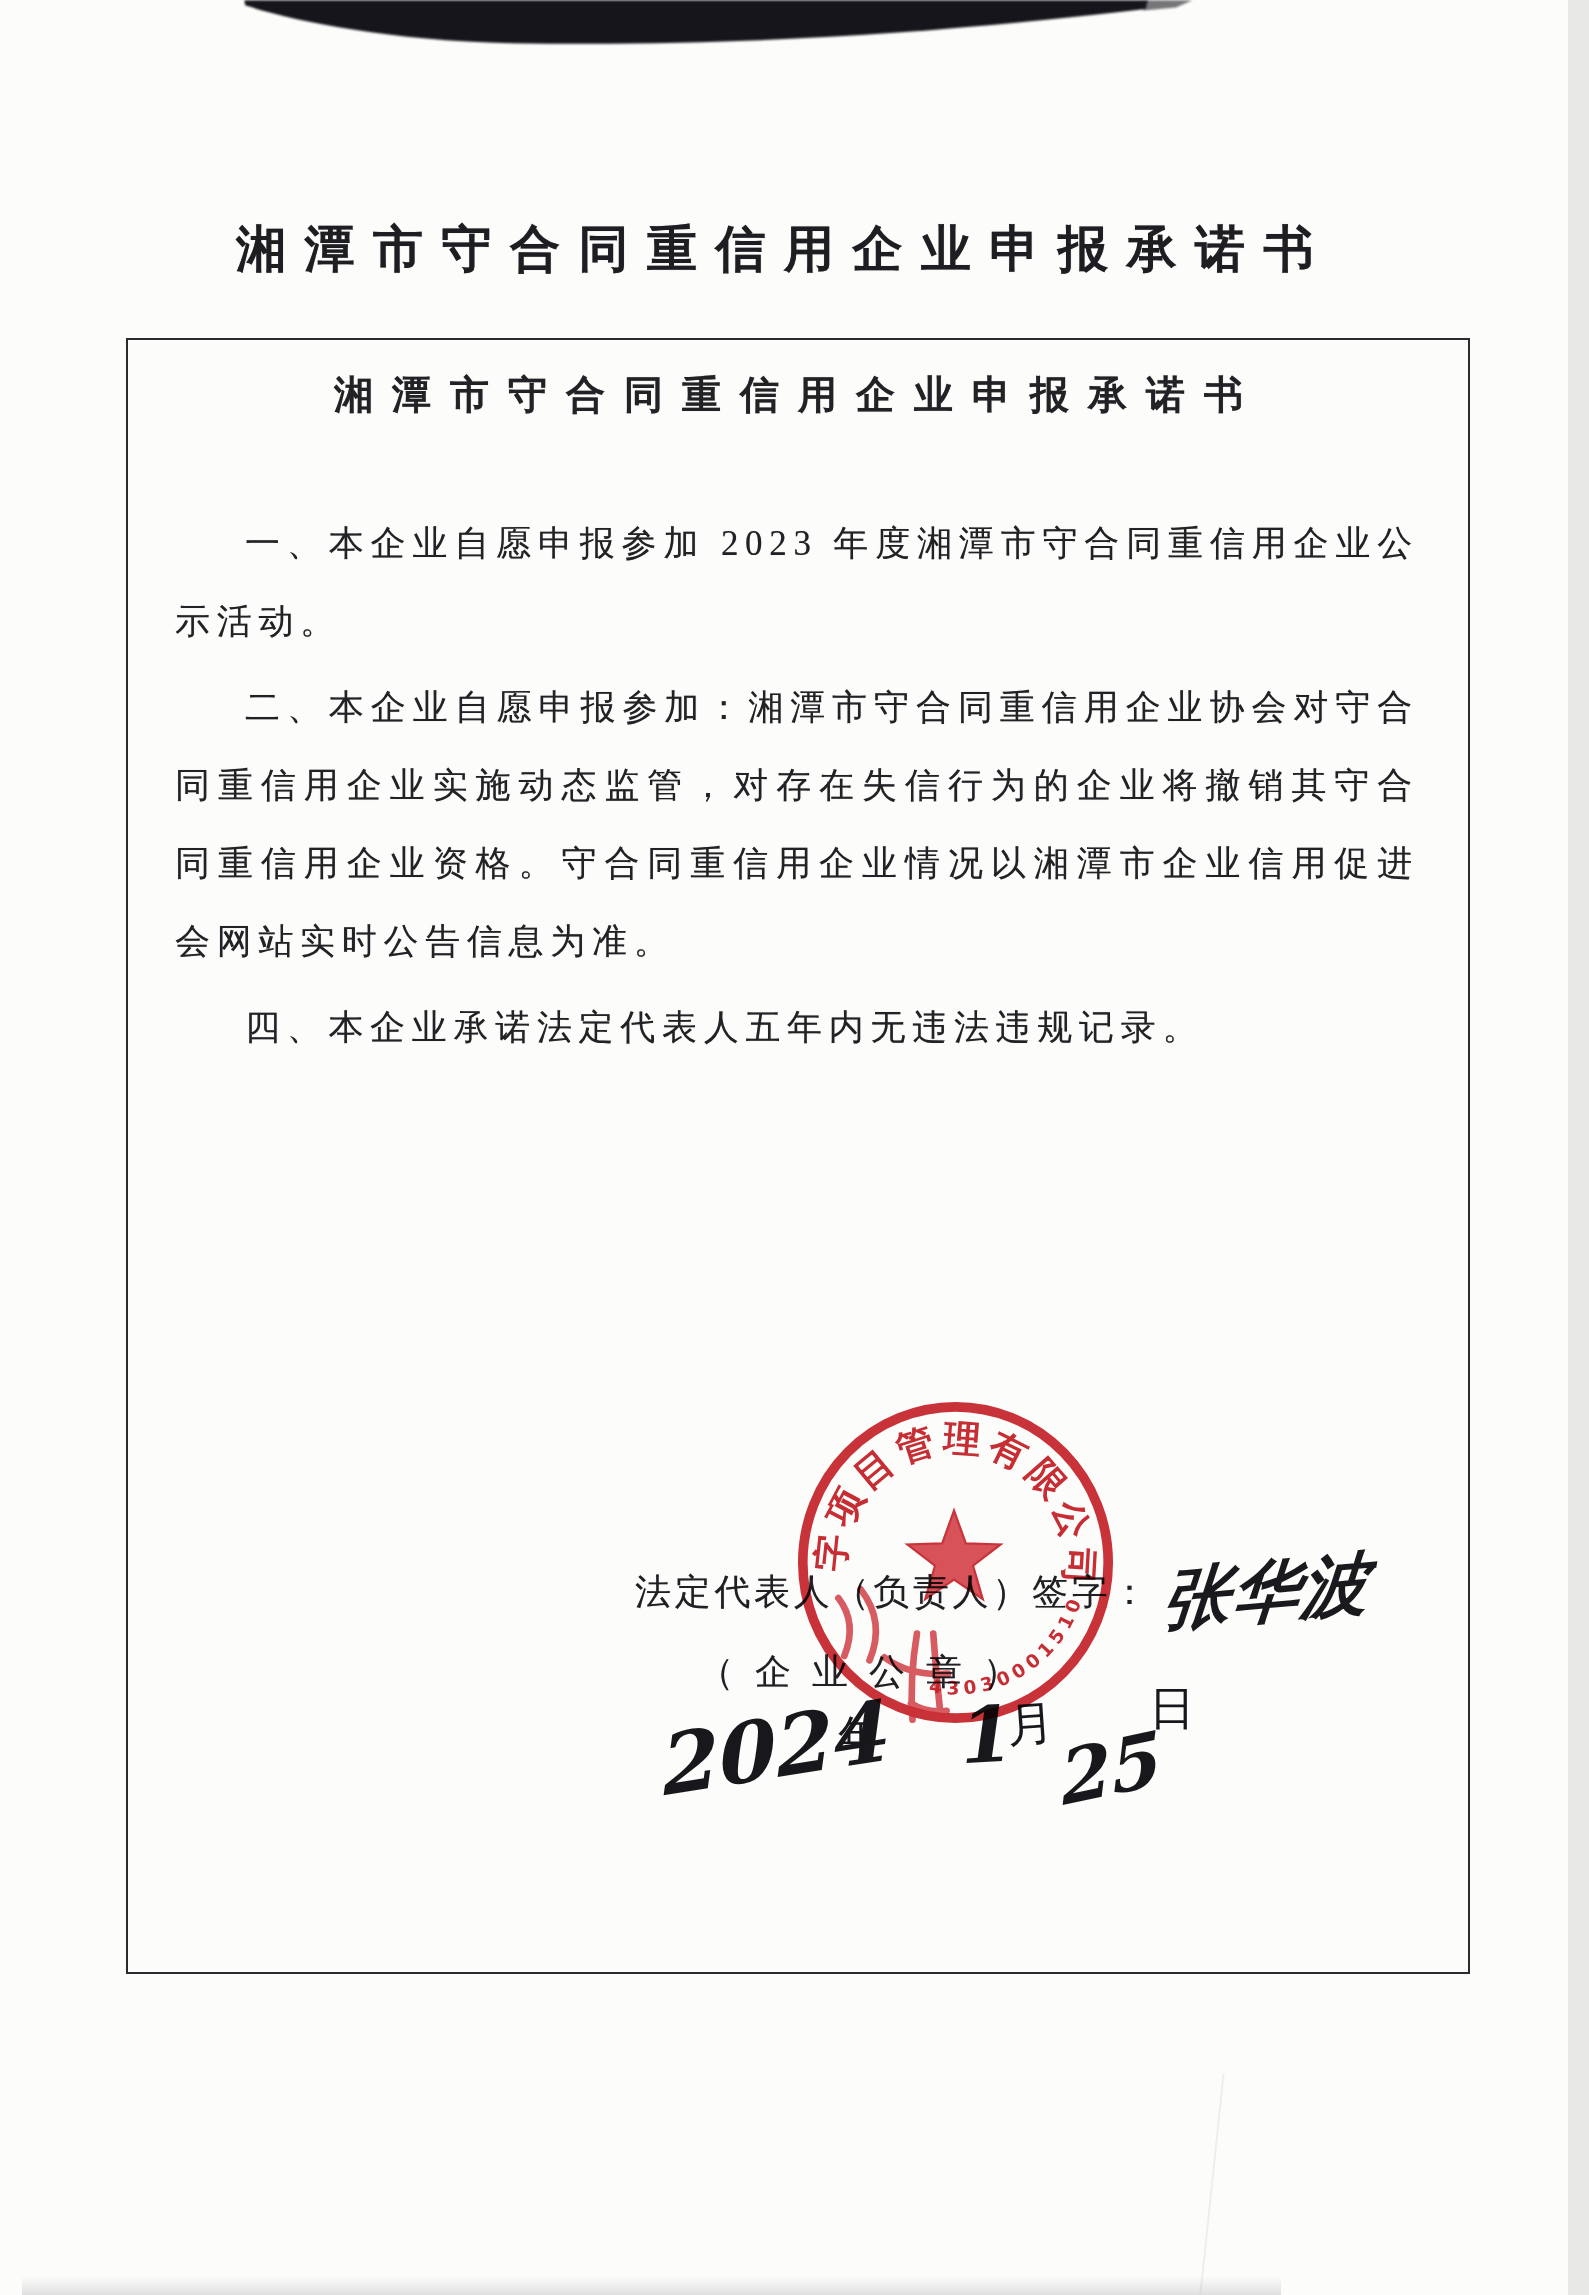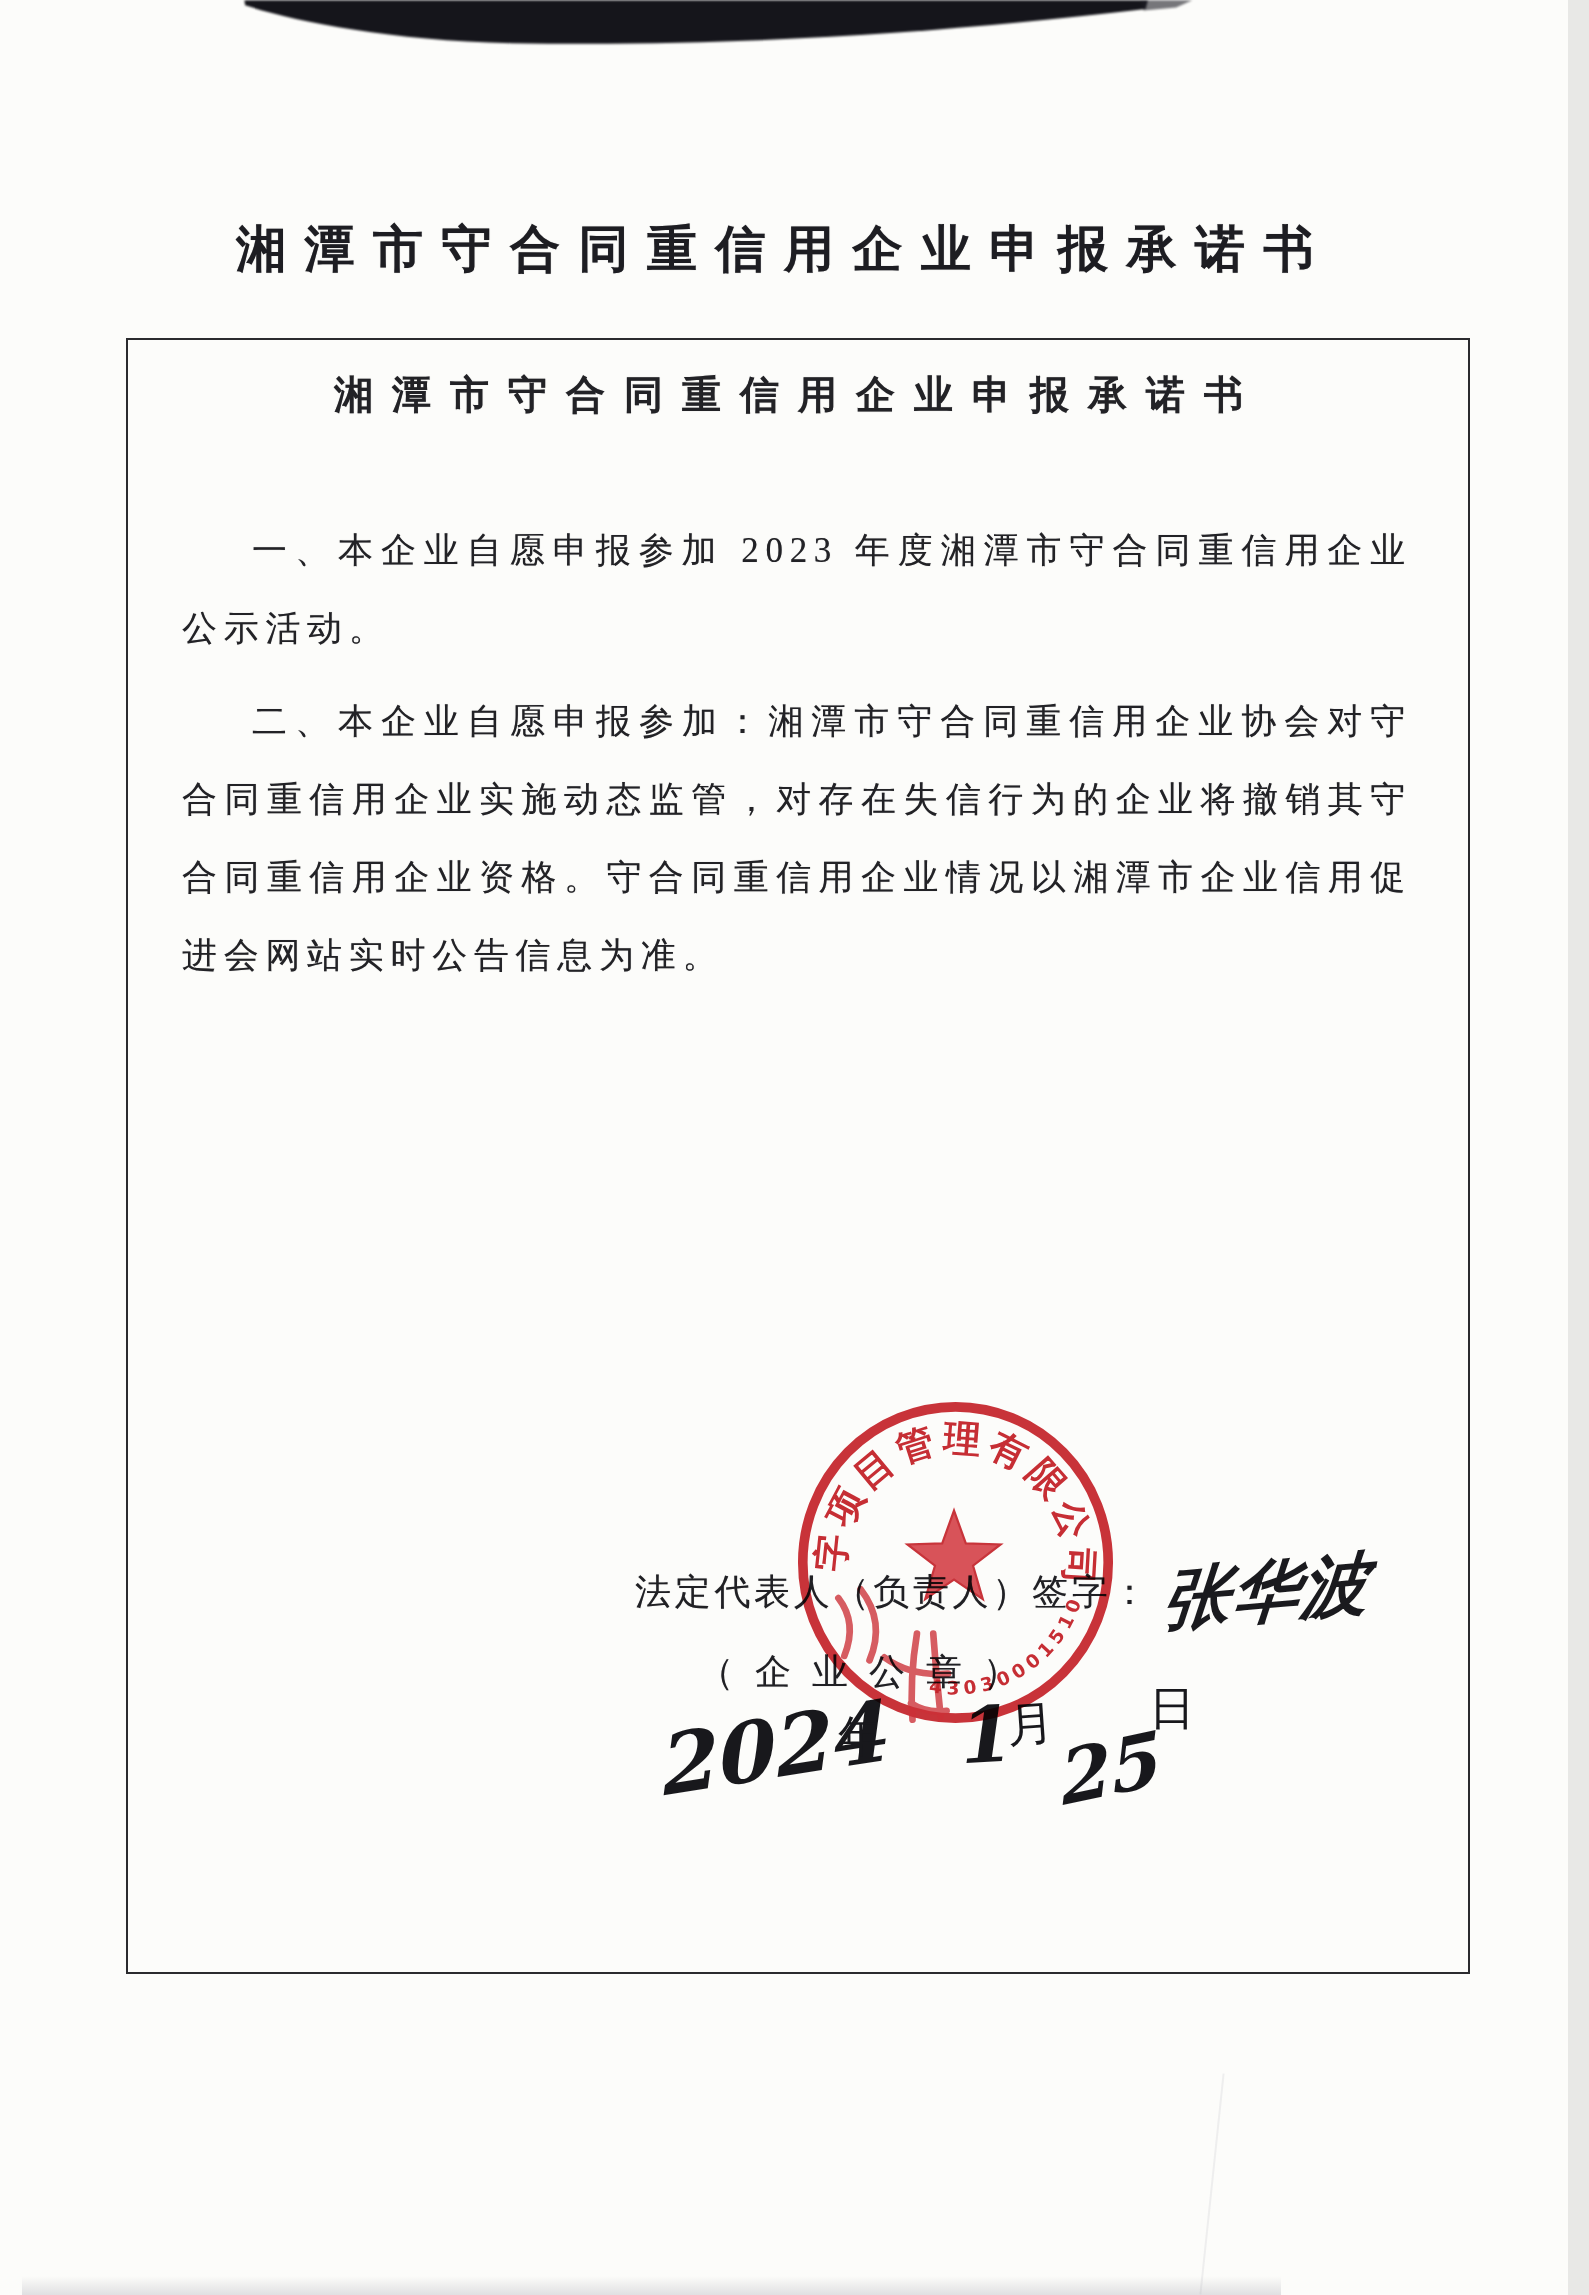--- a/index.html
+++ b/index.html
@@ -39,21 +39,21 @@
     position:absolute;top:28px;left:0;width:100%;
     text-align:center;margin:0;
     font-weight:600;font-size:39px;letter-spacing:19px;
     color:#222226;text-shadow:0 0 0.7px rgba(35,35,40,.5);
     white-space:nowrap;
   }
   .body-text{
     position:absolute;top:157px;left:39px;right:41px;
   }
   .body-text p{
-    margin:15px;font-size:35px;line-height:78px;letter-spacing:6.7px;
+    margin:8px;font-size:35px;line-height:78px;letter-spacing:6.7px;
     text-align:justify;text-justify:inter-character;
     text-indent:2em;color:#222226;
     text-shadow:0 0 0.7px rgba(35,35,40,.45);
   }
   
   .sig-row{
     position:absolute;left:635px;top:1555px;height:74px;
     display:flex;align-items:center;white-space:nowrap;
     font-size:36px;letter-spacing:3.7px;color:#202024;
     text-shadow:0 0 0.7px rgba(35,35,40,.45);
@@ -96,20 +96,21 @@
 
   <h1 class="main-title">湘潭市守合同重信用企业申报承诺书</h1>
 
   <div class="doc-box">
 
     <h2 class="box-title">湘潭市守合同重信用企业申报承诺书</h2>
 
     <div class="body-text">
       <p>一、本企业自愿申报参加 2023 年度湘潭市守合同重信用企业公示活动。</p>
       <p>二、本企业自愿申报参加：湘潭市守合同重信用企业协会对守合同重信用企业实施动态监管，对存在失信行为的企业将撤销其守合同重信用企业资格。守合同重信用企业情况以湘潭市企业信用促进会网站实时公告信息为准。</p>
+      <p>四、本企业承诺法定代表人五年内无违法违规记录。</p>
     </div>
   </div>
 
   <div class="sig-row">
     <span>法定代表人（负责人）签字：</span>
     <span class="signature">张华波</span>
   </div>
 
   <div class="seal-note">（企业公章）</div>
 

